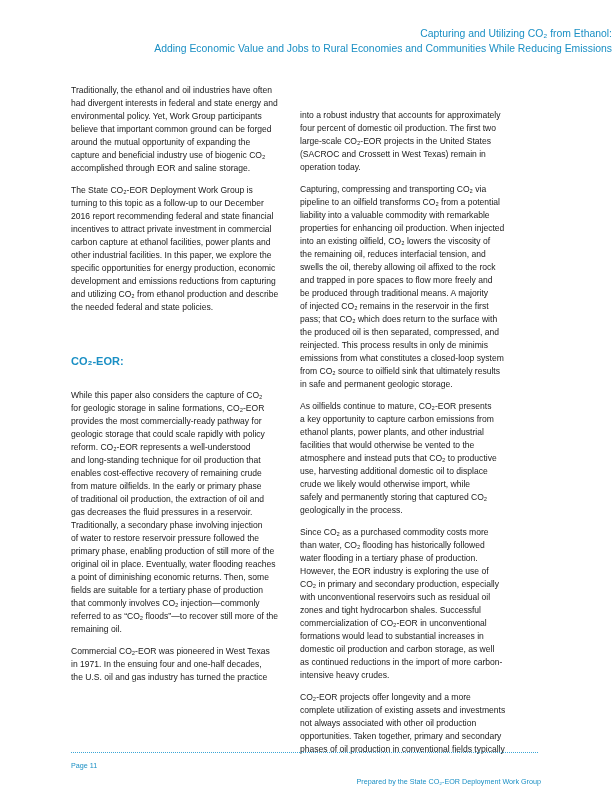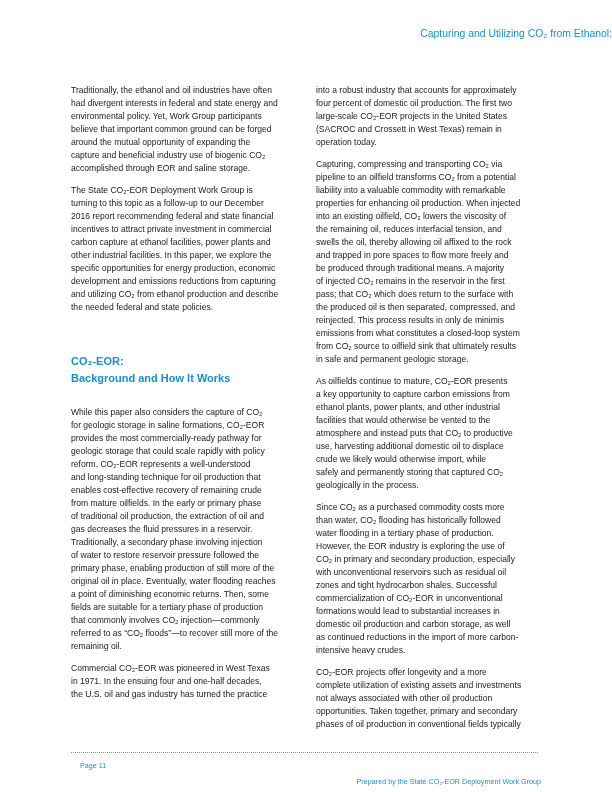--- a/index.html
+++ b/index.html
@@ -2,34 +2,35 @@
 <html><head>
 <meta charset="utf-8">
 <style>
   html, body { margin: 0; padding: 0; background: #ffffff; }
   body { width: 612px; height: 792px; position: relative; overflow: hidden;
          font-family: "Liberation Sans", sans-serif; color: #1a1a1a; }
   .header { position: absolute; top: 26px; left: 0; width: 612px; text-align: right;
             color: #1a8fc4; font-size: 10.4px; line-height: 15px; }
   .col { position: absolute; top: 84px; width: 244px; font-size: 8.55px; line-height: 13px; }
   .col-left { left: 71px; }
-  .col-right { left: 316px; }
+  .col-right { left: 300px; margin-top: 25px; }
   .col p { margin: 0 0 9px 0; white-space: pre-line; }
   .section-heading { margin: 39px 0 19px 0; color: #1a8fc4; font-weight: bold;
                      font-size: 11px; line-height: 17px; }
   .footer-rule { position: absolute; top: 752px; left: 71px; width: 467px; height: 0;
                  border-top: 1px dotted #3aa6d6; }
-  .footer-left { position: absolute; top: 761px; left: 71px; font-size: 7.2px; color: #1a8fc4; margin-left: 9px; }
+  .footer-left { position: absolute; top: 761px; left: 71px; font-size: 7.2px; color: #1a8fc4; }
   .footer-right { position: absolute; top: 777px; right: 71px; font-size: 7.2px; color: #1a8fc4; }
 </style>
 </head>
 <body>
 
 <div class="header">
   <div>Capturing and Utilizing CO₂ from Ethanol:</div>
+  <div>Adding Economic Value and Jobs to Rural Economies and Communities While Reducing Emissions</div>
 </div>
 
 <div class="col col-left">
   <p>Traditionally, the ethanol and oil industries have often
 had divergent interests in federal and state energy and
 environmental policy. Yet, Work Group participants
 believe that important common ground can be forged
 around the mutual opportunity of expanding the
 capture and beneficial industry use of biogenic CO₂
 accomplished through EOR and saline storage.</p>
@@ -38,21 +39,20 @@
 2016 report recommending federal and state financial
 incentives to attract private investment in commercial
 carbon capture at ethanol facilities, power plants and
 other industrial facilities. In this paper, we explore the
 specific opportunities for energy production, economic
 development and emissions reductions from capturing
 and utilizing CO₂ from ethanol production and describe
 the needed federal and state policies.</p>
   <div class="section-heading">
     <div>CO₂-EOR:</div>
-    <div>Background and How It Works</div>
   </div>
   <p>While this paper also considers the capture of CO₂
 for geologic storage in saline formations, CO₂-EOR
 provides the most commercially-ready pathway for
 geologic storage that could scale rapidly with policy
 reform. CO₂-EOR represents a well-understood
 and long-standing technique for oil production that
 enables cost-effective recovery of remaining crude
 from mature oilfields.  In the early or primary phase
 of traditional oil production, the extraction of oil and

